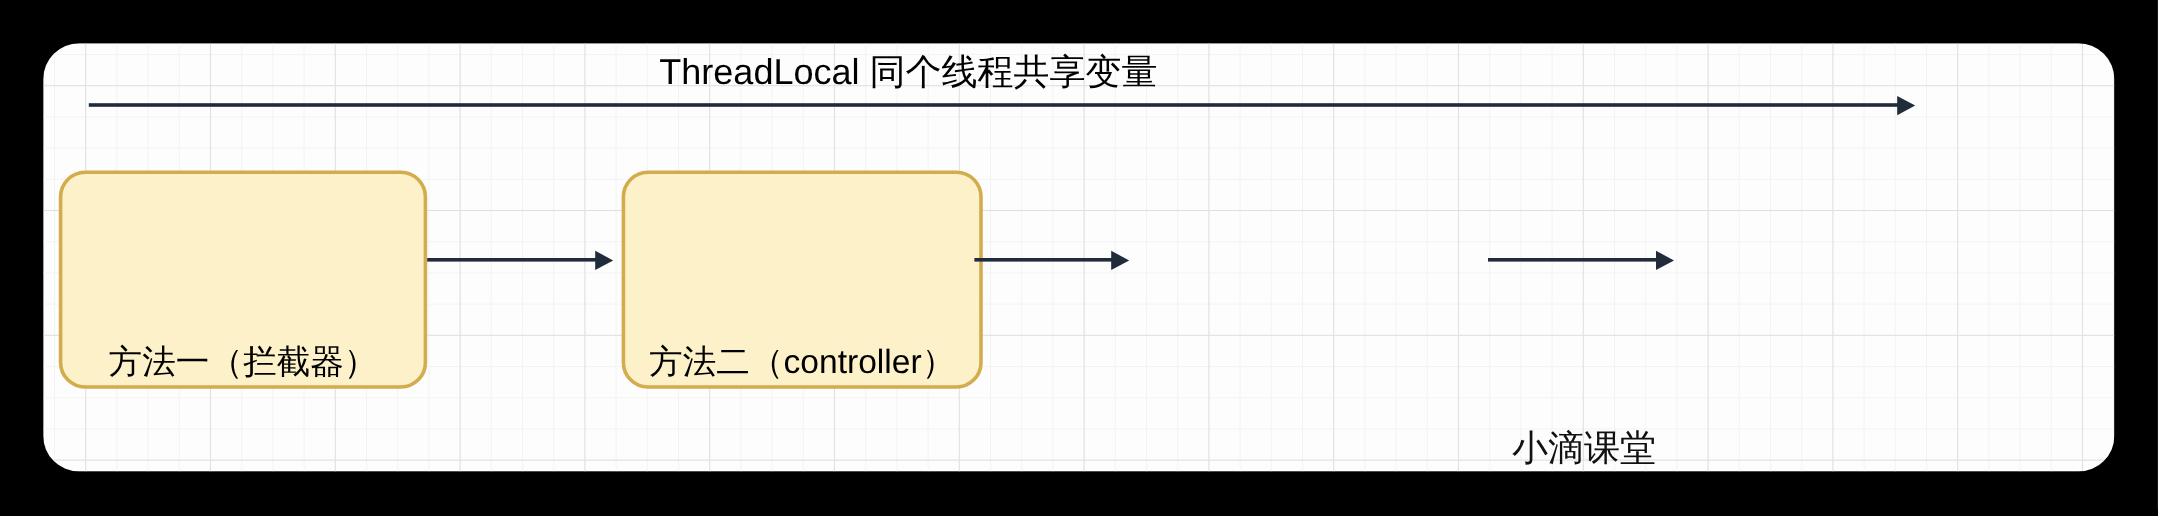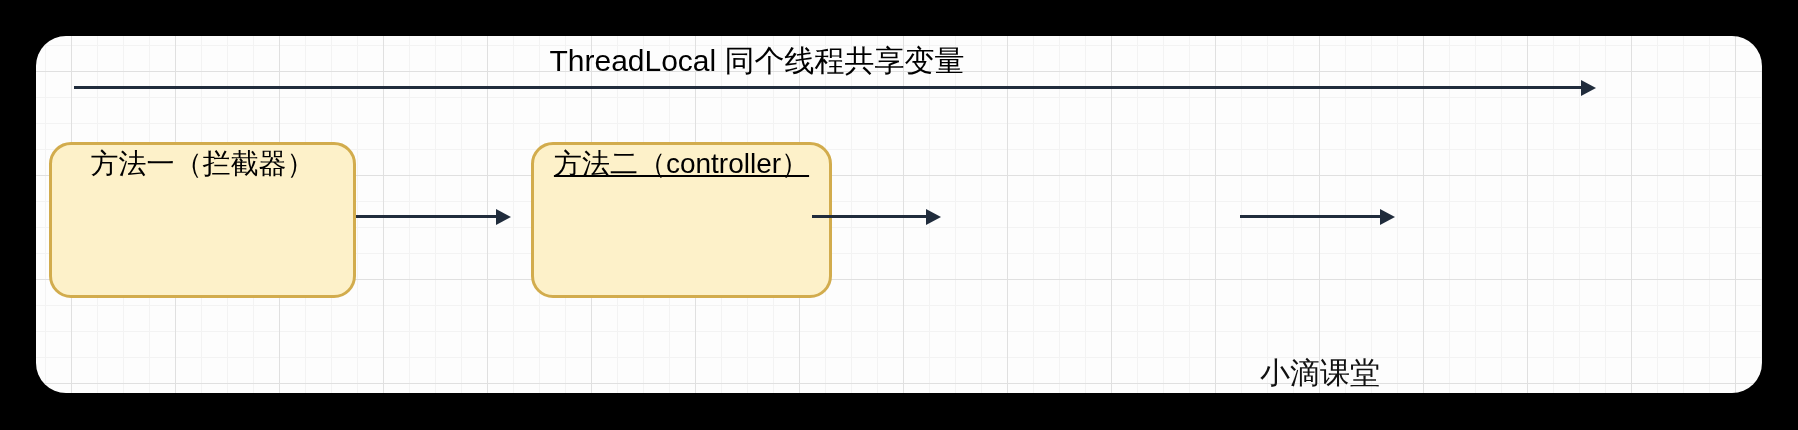--- a/index.html
+++ b/index.html
@@ -62,36 +62,36 @@
     border-top: 8px solid transparent;
     border-bottom: 8px solid transparent;
   }
   .title-arrow { left: 38px;   top: 50px;  width: 1508px; }
   .c1          { left: 320px;  top: 179px; width: 141px; }
   .c2          { left: 776px;  top: 179px; width: 115px; }
   .c3          { left: 1204px; top: 179px; width: 141px; }
   .node {
     position: absolute;
     top: 106px;
-    height: 156px;
+    height: 182px;
     box-sizing: border-box;
     background: var(--node-fill, #FDF1C9);
     border: 3px solid var(--node-border, #D2AC4D);
     border-radius: 22px;
     display: flex;
-    align-items: flex-start;
+    align-items: flex-end;
     justify-content: center;
   }
   .node-label {
     font-size: 28px;
     color: #000000;
     white-space: nowrap;
   }
   .n1 { left: 13px;   width: 307px; }
-  .n2 { left: 495px;  width: 301px; text-decoration: underline; }
+  .n2 { left: 482px;  width: 301px; }
   .n3 { left: 905px;  width: 299px; }
   .n4 { left: 1359px; width: 301px; }
   .watermark {
     position: absolute;
     left: 1284px;
     top: 317px;
     transform: translateX(-50%);
     font-size: 30px;
     color: #111111;
     white-space: nowrap;

